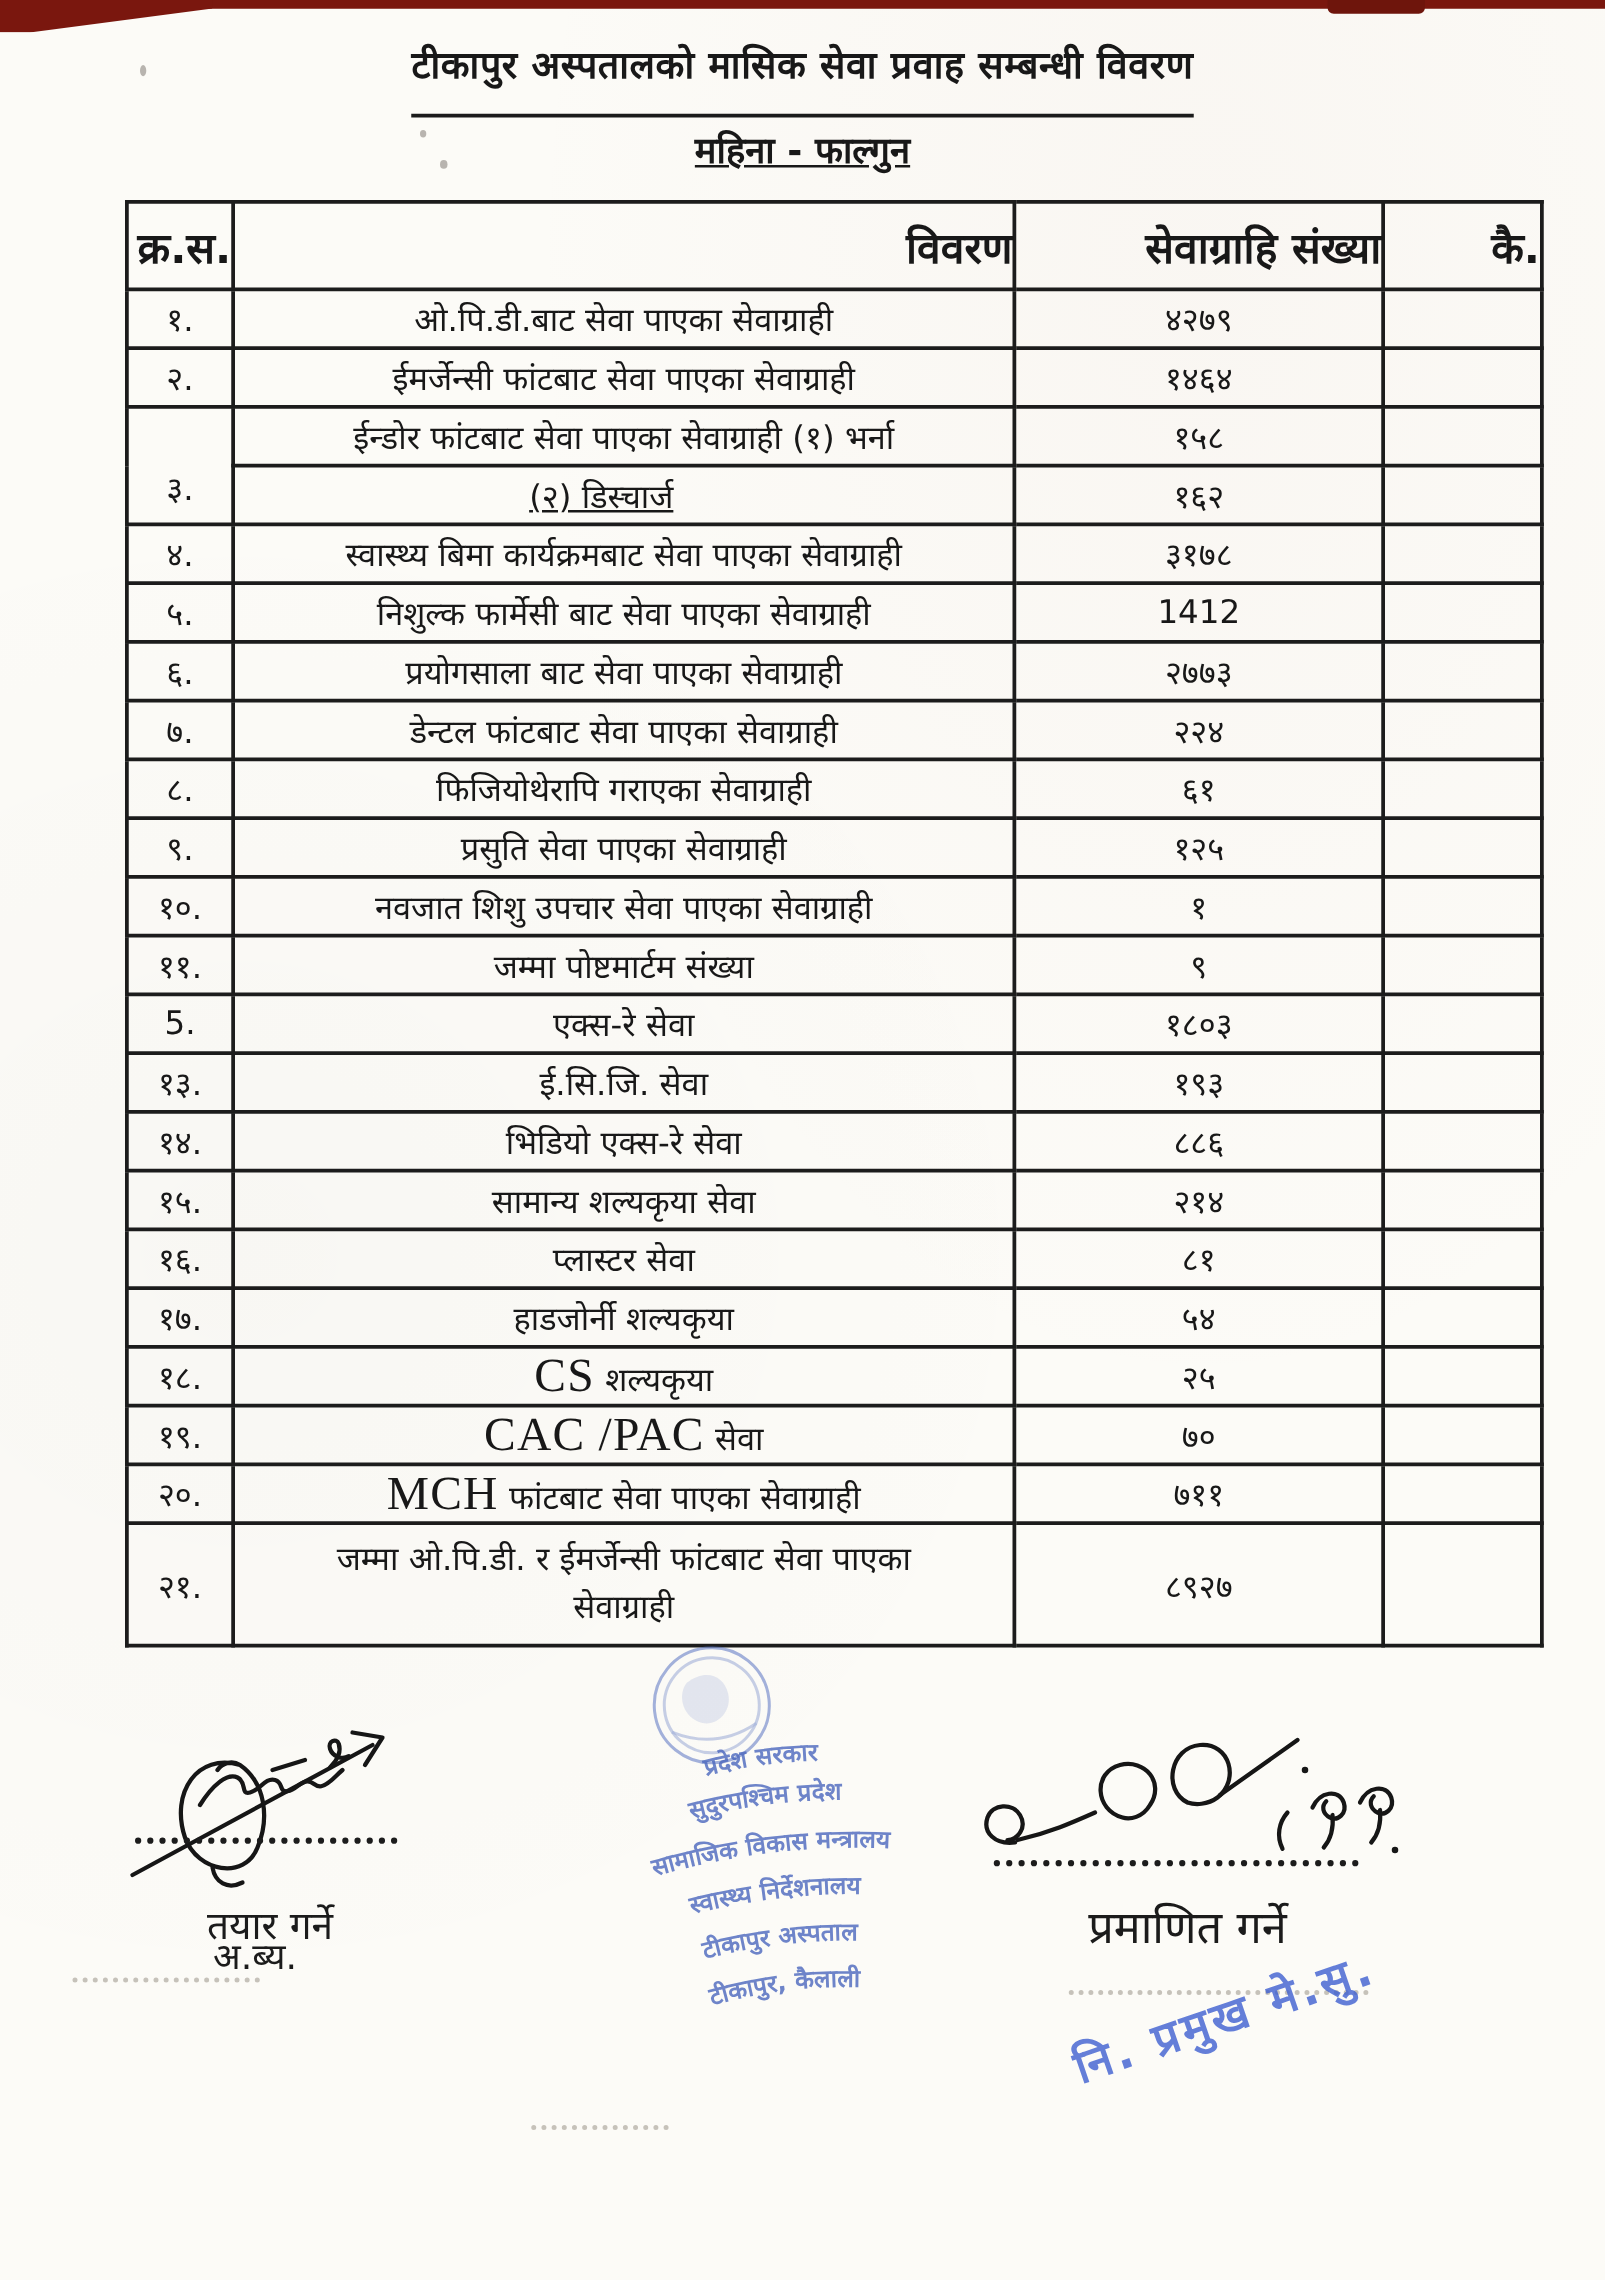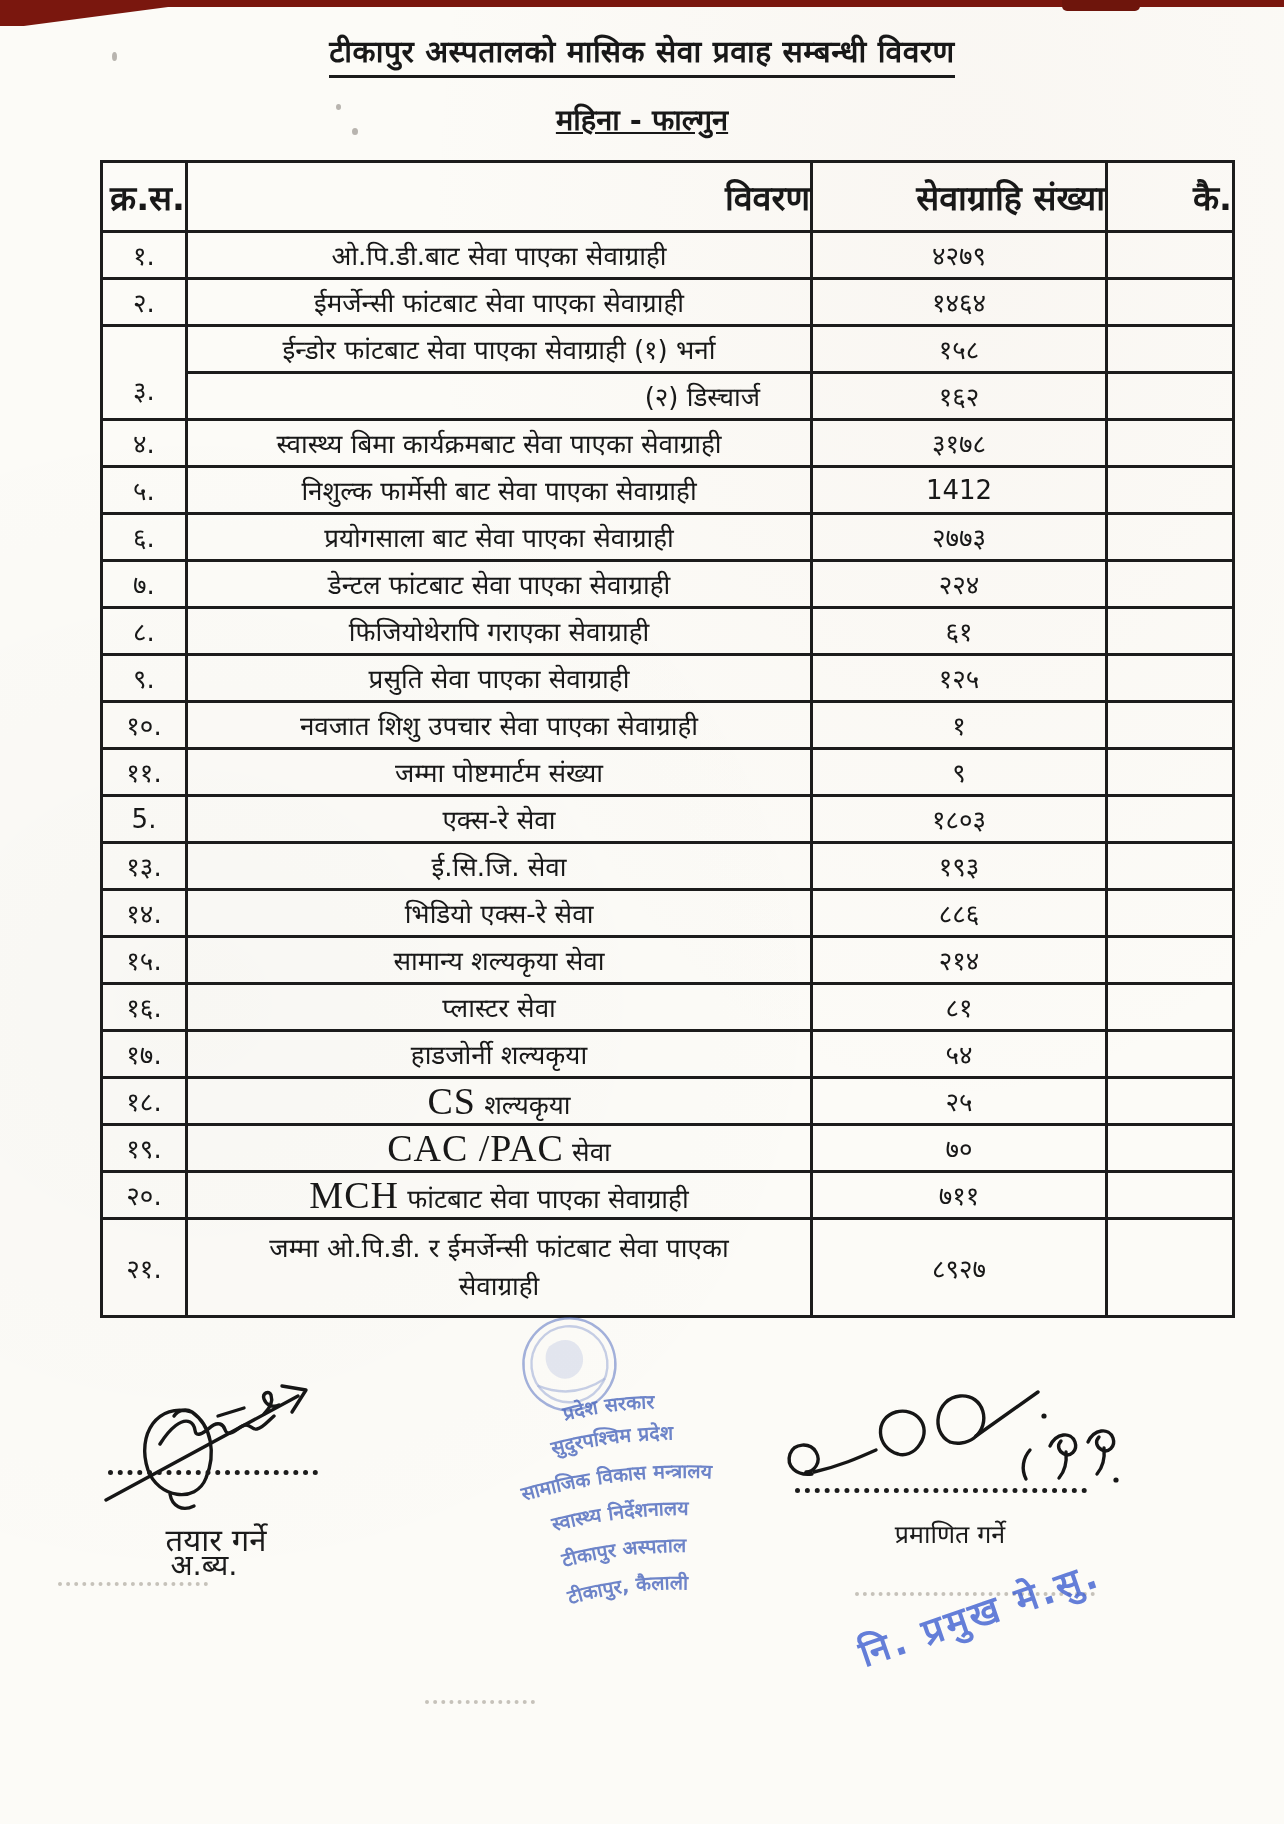--- a/index.html
+++ b/index.html
@@ -12,42 +12,42 @@
   }
   
   .top-strip { position:absolute; top:0; left:0; width:100%; height:7px; background:#7a170e; }
   .corner-wedge { position:absolute; top:0; left:0; width:170px; height:26px; background:#7a170e;
     clip-path:polygon(0 0,100% 0,100% 26%,14% 100%,0 100%); }
   .corner-notch-right { position:absolute; top:0; left:1062px; width:78px; height:11px; background:#6e150c; border-radius:0 0 5px 5px; }
   .speck { position:absolute; background:#8a867e; border-radius:50%; opacity:.6; }
 
   .title { position:absolute; top:30px; left:0; width:100%; text-align:center;
     font-size:30px; font-weight:bold; letter-spacing:.5px; }
-  .title .underlined { border-bottom:3px solid #1b1b1b; padding-bottom:6px; }
+  .title .underlined { border-bottom:3px solid #1b1b1b; padding-bottom:21px; }
   .subtitle { position:absolute; top:99px; left:0; width:100%; text-align:center; font-size:29px; font-weight:bold;text-decoration:underline; }
 
   table.report { position:absolute; left:100px; top:160px; width:1132px; border-collapse:collapse;
     table-layout:fixed; background:transparent; }
   table.report th, table.report td { border:3px solid #1c1c1c; }
   table.report th { height:70px; font-size:34px; font-weight:bold; text-align:right; vertical-align:middle; }
   table.report td { height:47px; font-size:26px; text-align:center; vertical-align:middle; overflow:hidden; }
   td.sn { font-size:25px; }
   td.sn.split-sn { vertical-align:bottom; padding-bottom:10px; }
-  td.desc.right { text-align:right; padding-right:50px; }
+  td.desc.right { text-align:center; padding-right:36px;text-decoration:underline; }
   tr.tall td { height:98px; }
   tr.tall td.desc { padding:0 72px; line-height:1.45; }
   .latin { font-family:"Liberation Serif", serif; font-size:38px; letter-spacing:1px;margin-top:39px; }
 
   .sig-label { position:absolute; color:#1b1b1b; }
   .dotted-line { position:absolute; height:0; border-bottom:5px dotted #1c1c1c; }
   .faint-dots { position:absolute; height:0; border-bottom:4px dotted #b9b4ab; opacity:.8; }
 
   .prepared-by { left:110px; top:1518px; width:212px; text-align:center; font-size:31px; }
   .prepared-role { left:104px; top:1544px; width:200px; text-align:center; font-size:29px; }
-  .certified-by { left:818px; top:1516px; width:264px; text-align:center; font-size:25px; }
+  .certified-by { left:818px; top:1516px; width:264px; text-align:center; font-size:36px; }
   .certified-role { left:842px; top:1563px; width:240px; text-align:left; font-size:31px; }
 
   .sig-svg { position:absolute; }
   .sig-svg path { fill:none; stroke:#161616; stroke-width:3.4; stroke-linecap:round; stroke-linejoin:round; }
 
   .stamp-svg { position:absolute; left:450px; top:1308px; transform:rotate(-6deg); }
   .stamp-text { font-size:19.5px; font-weight:bold; fill:#4a67bd; opacity:.8; text-anchor:middle;
     font-family:"DejaVu Sans", sans-serif; }
   .blue-note { position:absolute; left:860px; top:1628px; transform:rotate(-19deg); transform-origin:left center;
     font-size:37px; font-weight:bold; color:#3a5cd0; opacity:.78; letter-spacing:3px; white-space:nowrap; }

